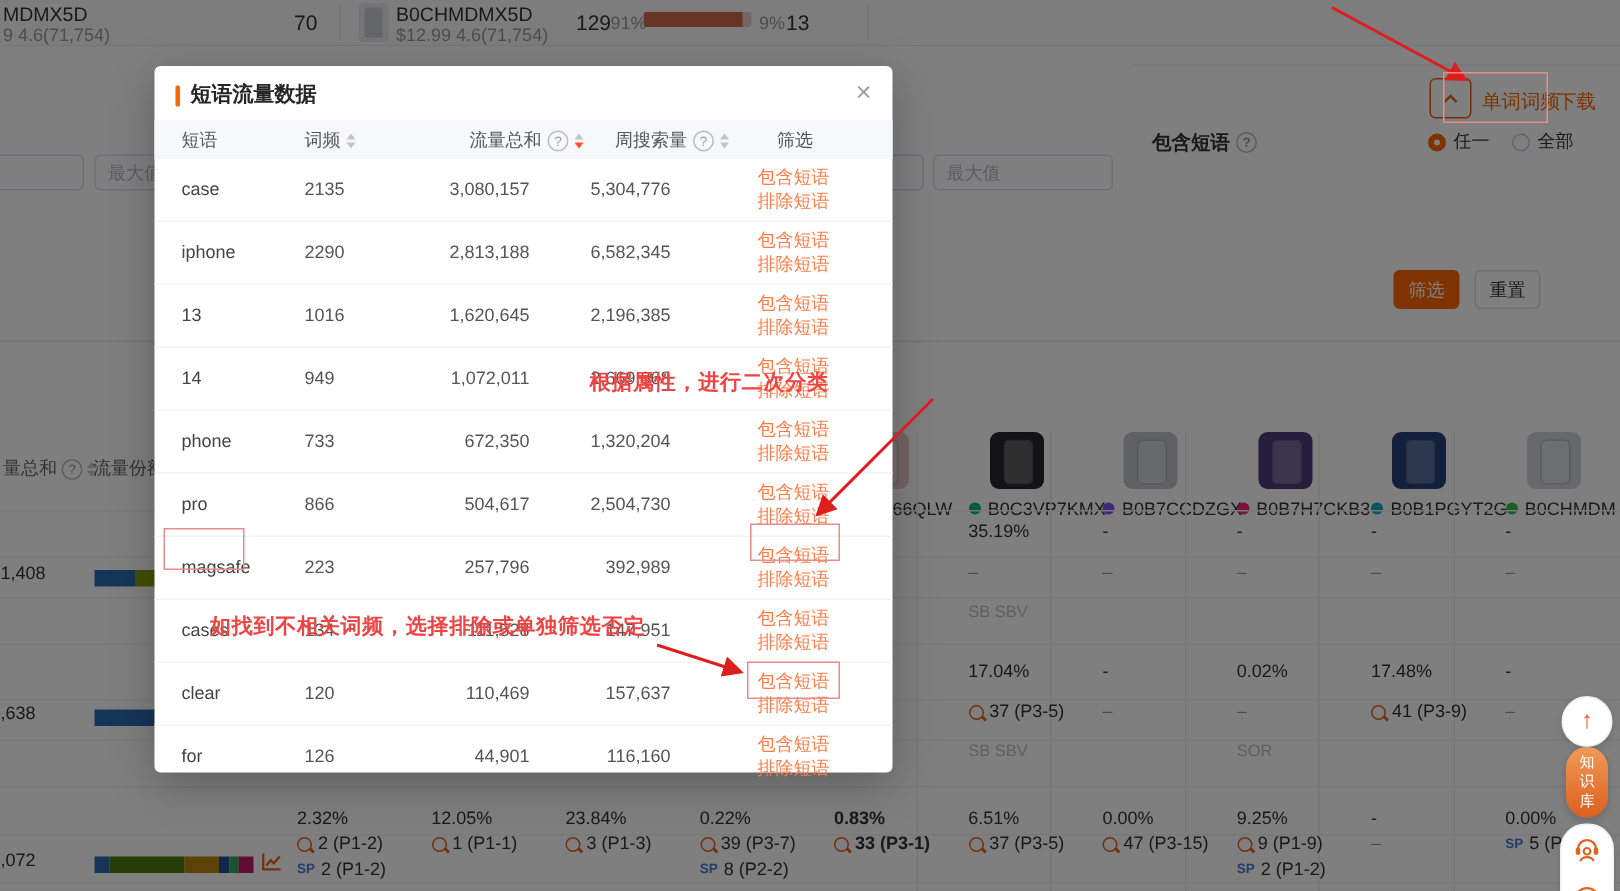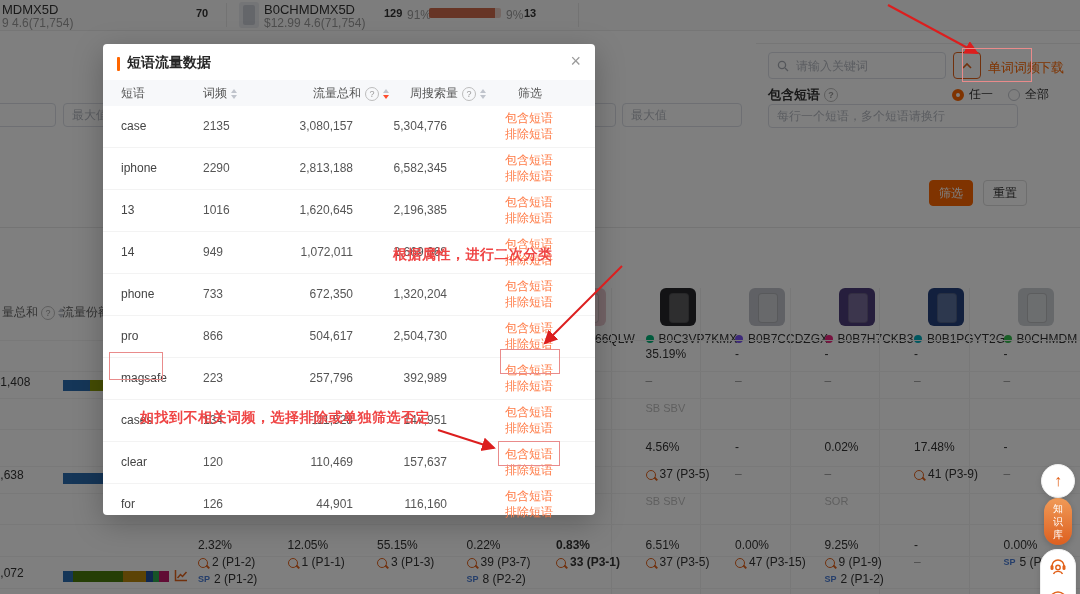--- a/index.html
+++ b/index.html
@@ -5,21 +5,21 @@
   html,body{margin:0;padding:0;}
   body{width:1080px;height:594px;overflow:hidden;background:#fff;
        font-family:"Liberation Sans","DejaVu Sans",sans-serif;-webkit-font-smoothing:antialiased;}
   #stage{position:relative;width:1080px;height:594px;overflow:hidden;background:#fff;}
   .abs{position:absolute;}
   
   #bg{position:absolute;inset:0;z-index:1;}
   #topbar{position:absolute;left:0;top:0;width:1080px;height:30px;background:#fbfbfb;border-bottom:1px solid #ececec;}
   .tb-asin{font-size:13px;color:#333;}
   .tb-sub{font-size:12px;color:#9b9b9b;}
-  .tb-metric{font-size:11px;color:#333;font-weight:bold;}
+  .tb-metric{font-size:14px;color:#333;}
   .vdiv{position:absolute;top:3px;height:24px;width:1px;background:#e7e7e7;}
   .tb-thumb{position:absolute;left:239px;top:2px;width:20px;height:26px;background:#e9eaee;border-radius:3px;}
   .tb-thumb i{position:absolute;left:4px;top:3px;width:12px;height:20px;background:#c9ccd4;border-radius:2px;}
   .share-bar{position:absolute;left:429px;top:8px;width:72px;height:10px;background:#e9cfc6;border-radius:2px;overflow:hidden;}
   .share-bar i{display:block;height:100%;width:91%;background:#cf6a4d;}
   #filterstrip{position:absolute;left:0;top:31px;width:1080px;height:197px;background:#fff;}
   .inp{position:absolute;height:24px;border:1px solid #dcdfe6;border-radius:4px;font-size:12px;color:#333;
        padding:0 8px;background:#fff;box-sizing:border-box;outline:none;}
   .inp::placeholder{color:#b6bac2;}
   .hline{position:absolute;height:1px;background:#ededed;}
@@ -129,48 +129,40 @@
       <div class="vdiv" style="left:578px;"></div>
     </div>
 
     <div id="filterstrip">
       <input class="inp" style="left: -30px; top: 72px; width: 86px;">
       <input class="inp" style="left: 63px; top: 72px; width: 120px;" placeholder="最大值">
       <input class="inp" style="left: 538px; top: 72px; width: 78px;">
       <input class="inp" style="left: 622px; top: 72px; width: 120px;" placeholder="最大值">
       <div class="hline" style="left:756px;top:12px;width:324px;"></div>
 
-      <div class="searchwrap" style="top:21px;">
-        <svg width="12" height="12" viewBox="0 0 12 12">
-          <circle cx="5" cy="5" r="3.6" fill="none" stroke="#a8adb5" stroke-width="1.3"></circle>
-          <line x1="8" y1="8" x2="11" y2="11" stroke="#a8adb5" stroke-width="1.3"></line>
-        </svg>
-        <input placeholder="请输入关键词" style="">
-      </div>
       <div class="chevbtn" style="top:21px;">
         <svg width="12" height="8" viewBox="0 0 12 8">
           <polyline points="2,6 6,2 10,6" fill="none" stroke="#e2621b" stroke-width="1.6"></polyline>
         </svg>
       </div>
       <div class="olink" style="left:988px;top:28px;">单词词频</div>
       <div class="olink" style="left:1038px;top:28px;">下载</div>
 
       <div class="flabel" style="left:768px;top:55px;">
         <span>包含短语</span>
         <span class="helpq">?</span>
       </div>
       <div class="radio" style="left:952px;top:55px;">
         <span class="rdot on"></span>
         <span>任一</span>
       </div>
       <div class="radio" style="left:1008px;top:55px;">
         <span class="rdot off"></span>
         <span>全部</span>
       </div>
-      <input class="inp" style="left: 768px; top: 73px; width: 250px;" placeholder="每行一个短语，多个短语请换行">
 
       <div class="btn primary" style="left:929px;top:149px;">筛选</div>
       <div class="btn plain" style="left:983px;top:149px;">重置</div>
       <div class="hline" style="left:0;top:196px;width:1080px;background:#e8e8e8;"></div>
     </div>
 
     <div id="gridarea">
       <div class="gh" style="left:2px;top:76px;">
         <span>量总和</span>
         <span class="helpq">?</span>
@@ -317,21 +309,21 @@
             <div class="gcell frag" style="left: 556px;">
               <div class="line dash">
                 <span>-11)</span>
               </div>
               <div class="line dash">
                 <span>5)</span>
               </div>
             </div>
             <div class="gcell" style="left: 645.5px;">
               <div class="line pct">
-                <span>4.56%</span>
+                <span>17.04%</span>
               </div>
               <div class="line q">
                 <span class="qicon"></span>
                 <span>37 (P3-5)</span>
               </div>
               <div class="line tag">
                 <span>SB SBV</span>
               </div>
             </div>
             <div class="gcell" style="left: 735px;">
@@ -402,21 +394,21 @@
               <div class="line pct">
                 <span>12.05%</span>
               </div>
               <div class="line q">
                 <span class="qicon"></span>
                 <span>1 (P1-1)</span>
               </div>
             </div>
             <div class="gcell" style="left: 377px;">
               <div class="line pct">
-                <span>55.15%</span>
+                <span>23.84%</span>
               </div>
               <div class="line q">
                 <span class="qicon"></span>
                 <span>3 (P1-3)</span>
               </div>
             </div>
             <div class="gcell" style="left: 466.5px;">
               <div class="line pct">
                 <span>0.22%</span>
               </div>

